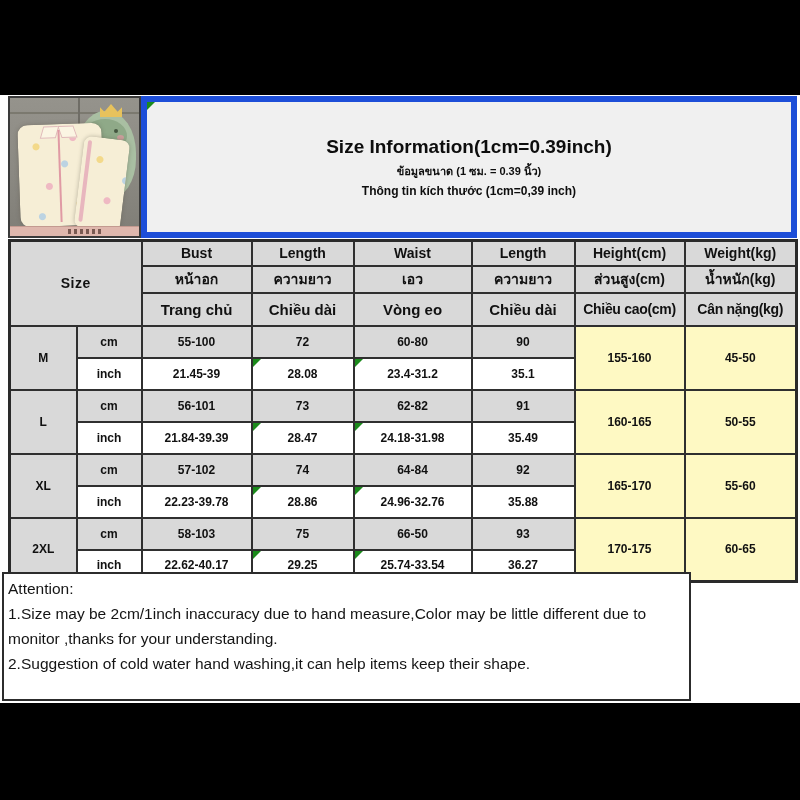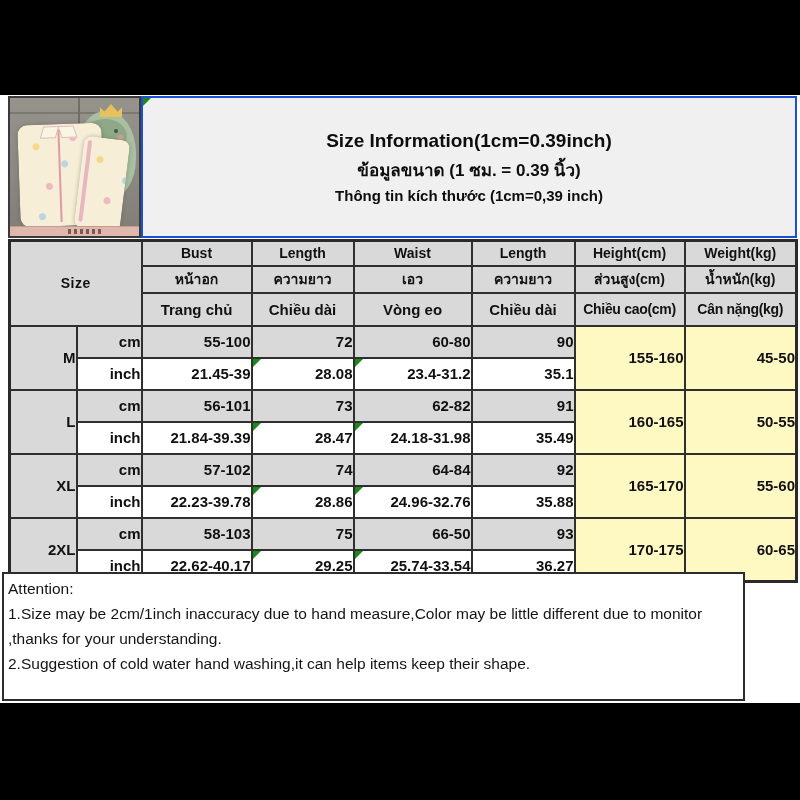--- a/index.html
+++ b/index.html
@@ -70,56 +70,56 @@
   .blanket {
     position:absolute; left:0; bottom:0; width:100%; height:10px;
     background:#dfb7ad; border-top:1px solid #c39a90;
   }
   .blanket .mark { position:absolute; left:58px; top:2px; width:34px; height:5px;
     background:repeating-linear-gradient(90deg,#7a5a52 0 3px,transparent 3px 6px); }
 
   
   .title-cell {
     position:absolute; left:141px; top:1px; width:656px; height:142px;
-    background:#f0f0f0; border:2px solid #1d4ed8;
+    background:#f0f0f0; border:6px solid #1d4ed8;
     display:flex; flex-direction:column; justify-content:center; align-items:center;
     gap:4px; color:#0d0d0d;
   }
   .title-cell .t1 { font-size:19px; font-weight:bold; }
-  .title-cell .t2 { font-size:17px; font-weight:bold; }
-  .title-cell .t3 { font-size:15px; font-weight:bold; }
+  .title-cell .t2 { font-size:11px; font-weight:bold; }
+  .title-cell .t3 { font-size:12px; font-weight:bold; }
 
   
   table.size-table {
     position:absolute; left:8px; top:144px; width:787px;
     border-collapse:collapse; table-layout:fixed;
     border:3px solid #2a2a2a;
   }
   .size-table td {
     border:2px solid #2f2f2f; text-align:center; vertical-align:middle;
     font-weight:bold; color:#111; padding:0; position:relative; overflow:hidden;
   }
   tr.h-en  { height:25px; } tr.h-en td  { font-size:14px; }
   tr.h-th  { height:27px; } tr.h-th td  { font-size:14px; }
   tr.h-vi  { height:33px; } tr.h-vi td  { font-size:15px; }
   tr.h-vi td.hw { font-size:14px; letter-spacing:-.3px;text-align:center; }
-  tr.data { height:32px; } tr.data td { font-size:15px;text-align:right; }
+  tr.data { height:32px; } tr.data td { font-size:12px; }
   .gray { background:#d9d9d9;margin-top:40px; }
   .white { background:#ffffff; }
   .alt  { background:#fef9c3; }
   td.size-big { font-size:29px; letter-spacing:.5px; }
   td.size-lbl { font-size:16px; }
   .tri {
     position:absolute; top:0; left:0; width:0; height:0;
     border-top:8px solid #1b8a1b; border-right:8px solid transparent;
   }
 
   
   .attention {
-    position:absolute; left:2px; top:477px; width:743px; height:129px;
+    position:absolute; left:2px; top:477px; width:689px; height:129px;
     background:#fff; border:2px solid #2c2c2c;
     padding:2px 6px 0 4px; color:#141414;
     font-size:15.5px; line-height:25px; font-weight:normal;
   }
 </style>
 </head>
 <body>
 
 <div class="content">
 

